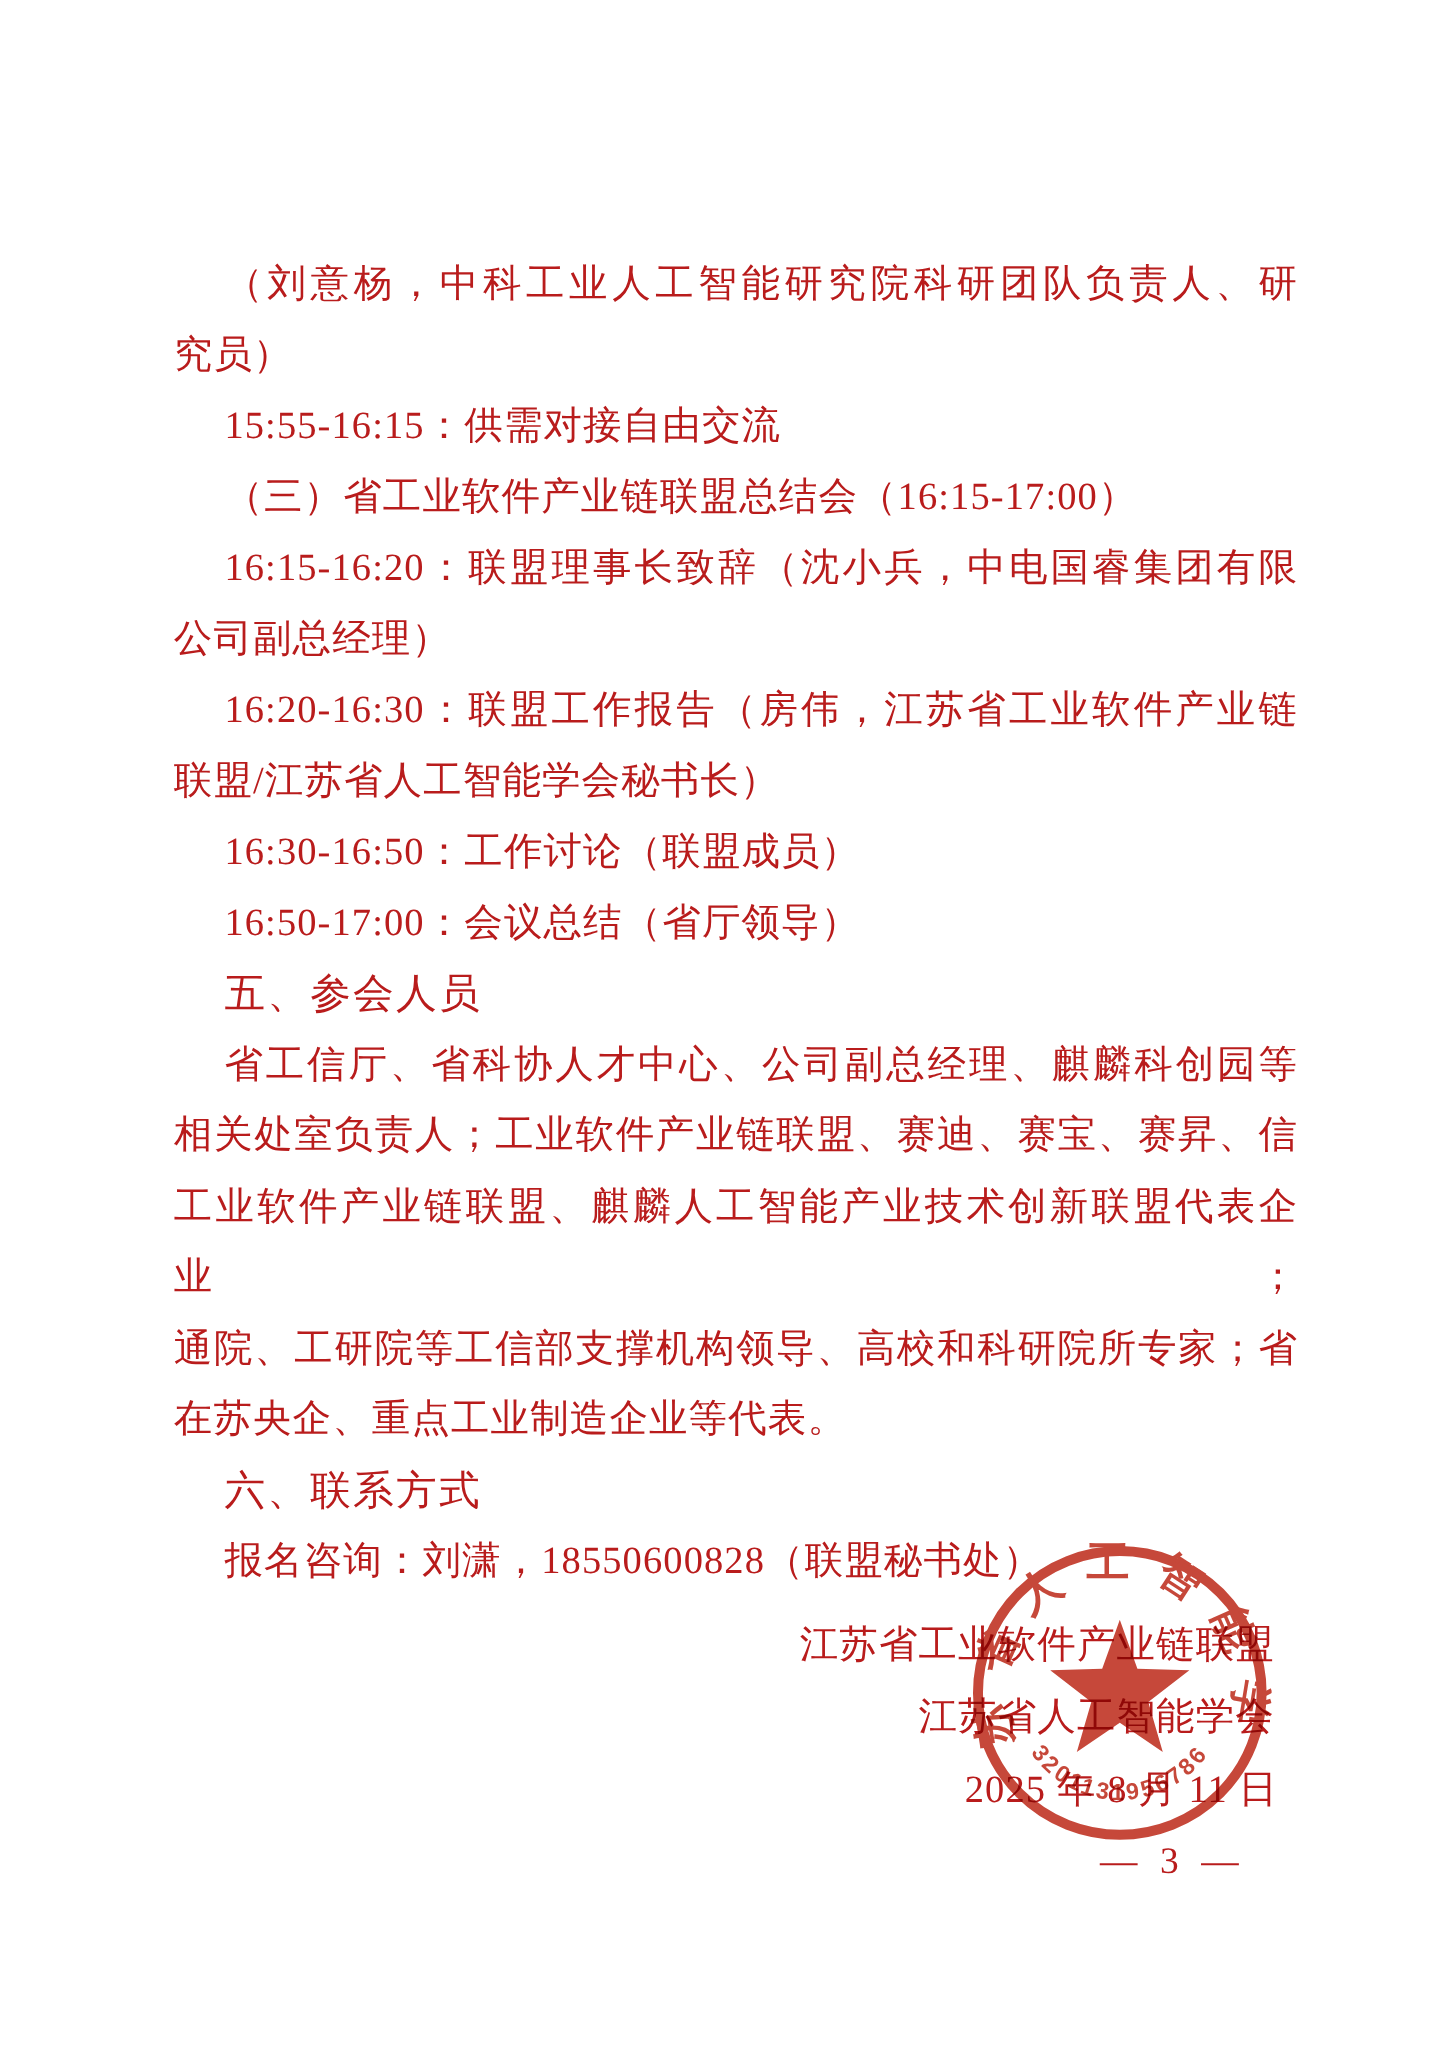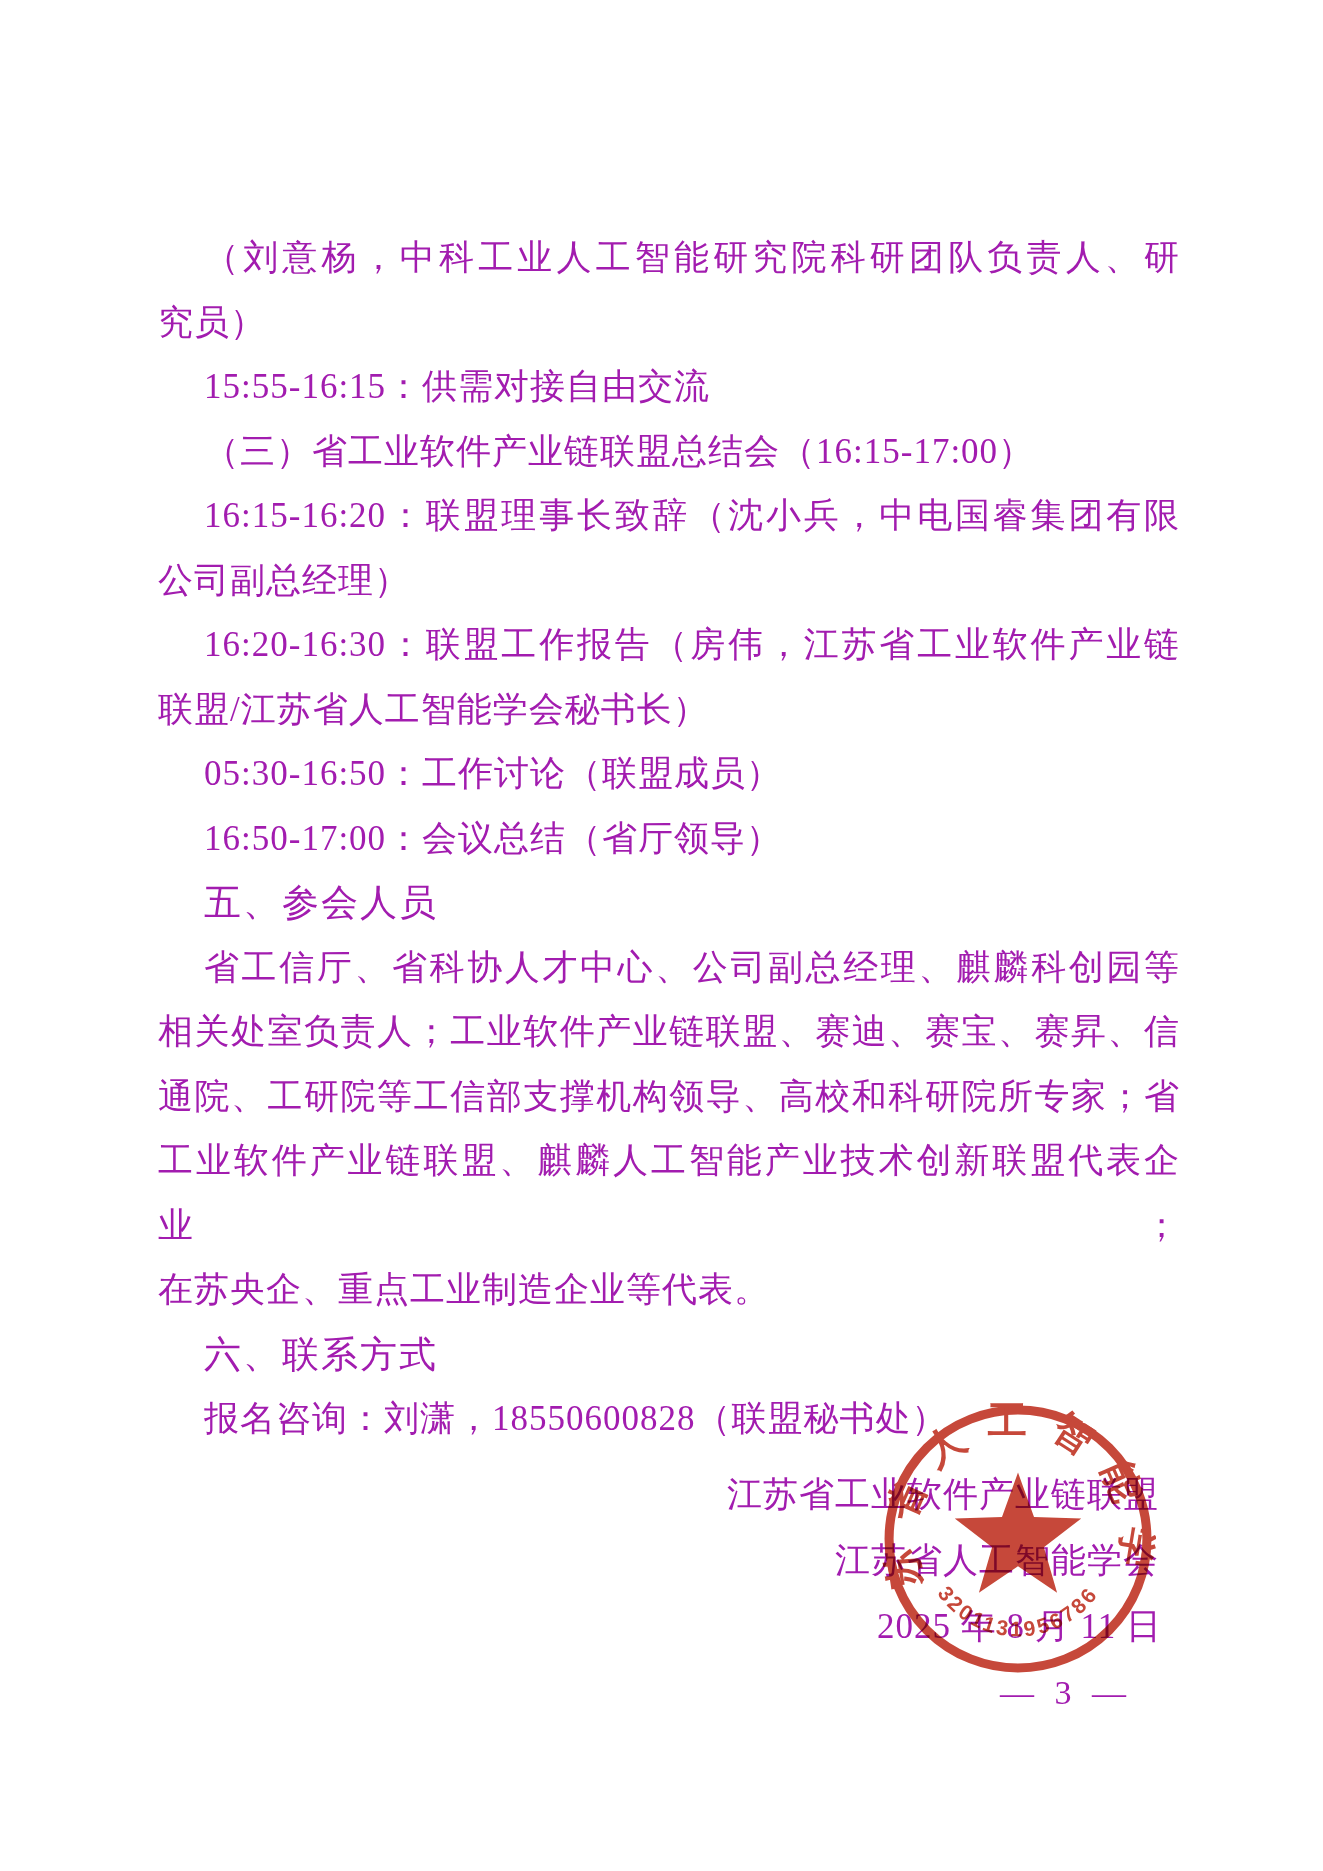--- a/index.html
+++ b/index.html
@@ -3,21 +3,21 @@
 <meta charset="utf-8">
 <style>
   html,body{margin:0;padding:0;background:#9a9a9a;}
   .page{
     position:relative;
     width:1323px;height:1871px;
     margin:0 auto;
     background:#ffffff;
     overflow:hidden;
     font-family:"Liberation Serif","DejaVu Serif",serif;
-    color:#a21caf;
+    color:#b91c1c;
   }
   .body-text{
     position:absolute;
     left:158px;top:226px;
     width:1022px;
     font-size:35px;
     line-height:64.5px;
     letter-spacing:1px;
     white-space:nowrap;
   }
@@ -66,27 +66,27 @@
 
   <div class="body-text" id="body-lines">
       <div class="line indent fill">（刘意杨，中科工业人工智能研究院科研团队负责人、研</div>
       <div class="line">究员）</div>
       <div class="line indent">15:55-16:15：供需对接自由交流</div>
       <div class="line indent bold-serif">（三）省工业软件产业链联盟总结会（16:15-17:00）</div>
       <div class="line indent fill">16:15-16:20：联盟理事长致辞（沈小兵，中电国睿集团有限</div>
       <div class="line">公司副总经理）</div>
       <div class="line indent fill">16:20-16:30：联盟工作报告（房伟，江苏省工业软件产业链</div>
       <div class="line">联盟/江苏省人工智能学会秘书长）</div>
-      <div class="line indent">05:30-16:50：工作讨论（联盟成员）</div>
+      <div class="line indent">16:30-16:50：工作讨论（联盟成员）</div>
       <div class="line indent">16:50-17:00：会议总结（省厅领导）</div>
       <div class="line indent heading">五、参会人员</div>
       <div class="line indent fill">省工信厅、省科协人才中心、公司副总经理、麒麟科创园等</div>
       <div class="line fill">相关处室负责人；工业软件产业链联盟、赛迪、赛宝、赛昇、信</div>
+      <div class="line fill">工业软件产业链联盟、麒麟人工智能产业技术创新联盟代表企业；</div>
       <div class="line fill">通院、工研院等工信部支撑机构领导、高校和科研院所专家；省</div>
-      <div class="line fill">工业软件产业链联盟、麒麟人工智能产业技术创新联盟代表企业；</div>
       <div class="line">在苏央企、重点工业制造企业等代表。</div>
       <div class="line indent heading">六、联系方式</div>
       <div class="line indent">报名咨询：刘潇，18550600828（联盟秘书处）</div>
     </div>
 
   <div class="signature">
     <div class="sig-line">江苏省工业软件产业链联盟</div>
     <div class="sig-line">江苏省人工智能学会</div>
     <div class="date-line">2025 年 8 月 11 日</div>
   </div>

